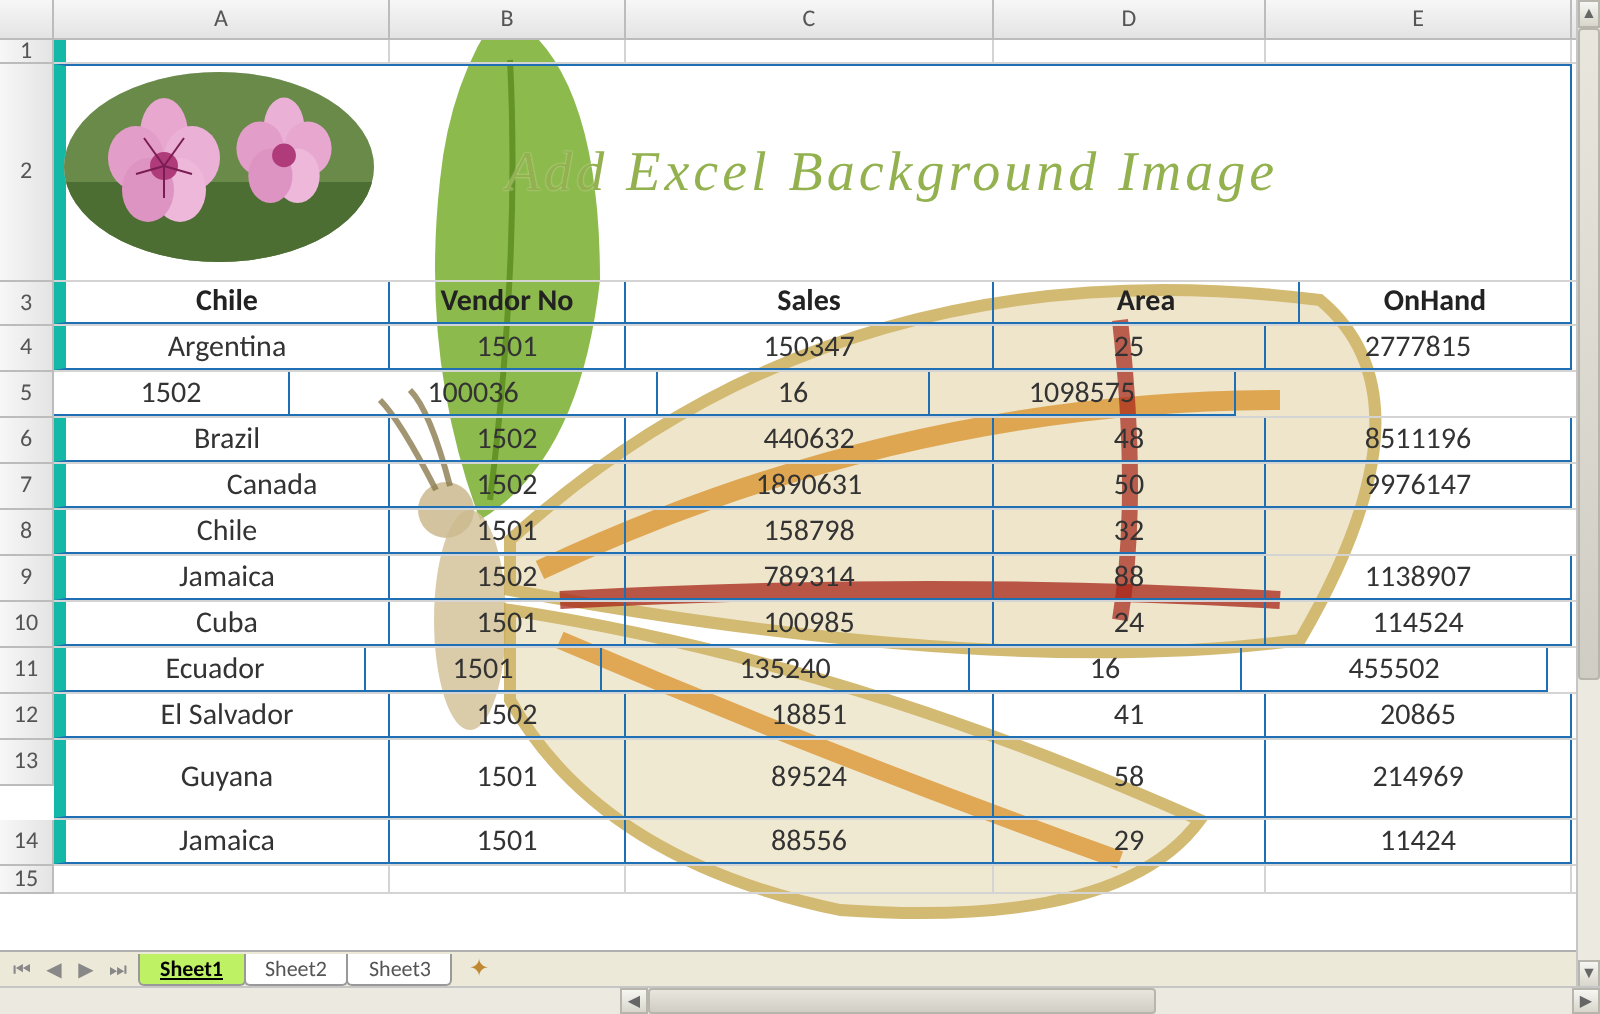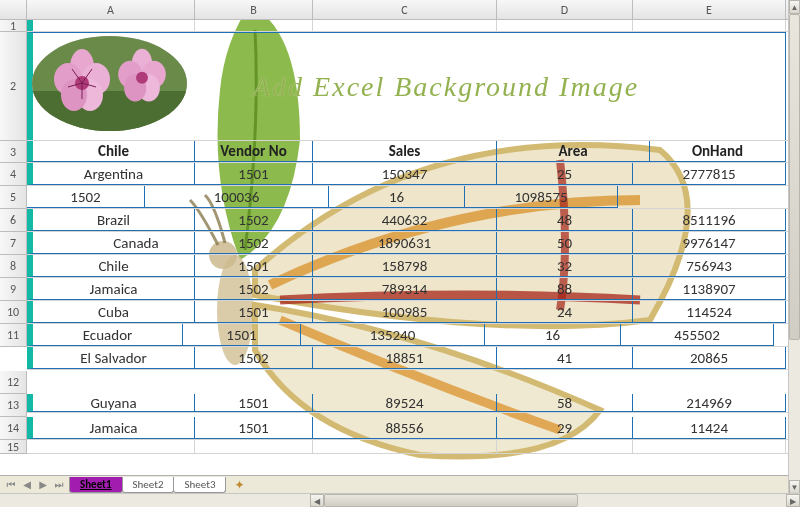--- a/index.html
+++ b/index.html
@@ -138,21 +138,21 @@
     padding: 1px 10px;
     background: #ffffff;
     border: 1px solid #999;
     border-top: none;
     margin-left: -1px;
     color: #555;
     border-radius: 0 0 3px 3px;
     position: relative;
   }
   .tab.active {
-    background: #a21caf;
+    background: #bef264;
     font-weight: bold;
     color: #000;
     z-index: 1;
     text-decoration: underline;
   }
   .insert-sheet {
     width: 18px;
     margin-left: 4px;
     color: #c08830;
     font-size: 12px;
@@ -340,21 +340,20 @@
           <div class="cell" style="width: 153px;">9976147</div>
         </div>
       </div>
       <div class="row-wrap">
         <div class="row-h" style="height: 23px; line-height: 23px;">8</div>
         <div class="cell-row bordered row-dataw" style="height: 23px;">
           <div class="cell bleft" style="width: 168px;">Chile</div>
           <div class="cell" style="width: 118px;">1501</div>
           <div class="cell" style="width: 184px;">158798</div>
           <div class="cell" style="width: 136px;">32</div>
-          <div class="cell" style="width: 153px;">756943</div>
         </div>
       </div>
       <div class="row-wrap">
         <div class="row-h" style="height: 23px; line-height: 23px;">9</div>
         <div class="cell-row bordered row-dataw" style="height: 23px;">
           <div class="cell bleft" style="width: 168px;">Jamaica</div>
           <div class="cell" style="width: 118px;">1502</div>
           <div class="cell" style="width: 184px;">789314</div>
           <div class="cell" style="width: 136px;">88</div>
           <div class="cell" style="width: 153px;">1138907</div>
@@ -374,32 +373,32 @@
         <div class="row-h" style="height: 23px; line-height: 23px;">11</div>
         <div class="cell-row bordered row-dataw" style="height: 23px;">
           <div class="cell bleft" style="width: 156px;">Ecuador</div>
           <div class="cell" style="width: 118px;">1501</div>
           <div class="cell" style="width: 184px;">135240</div>
           <div class="cell" style="width: 136px;">16</div>
           <div class="cell" style="width: 153px;">455502</div>
         </div>
       </div>
       <div class="row-wrap">
-        <div class="row-h" style="height: 23px; line-height: 23px; margin-top: 24px;">12</div>
+        <div class="row-h" style="height: 23px; line-height: 23px;">12</div>
         <div class="cell-row bordered row-dataw" style="height: 23px;">
           <div class="cell bleft" style="width: 168px;">El Salvador</div>
           <div class="cell" style="width: 118px;">1502</div>
           <div class="cell" style="width: 184px;">18851</div>
           <div class="cell" style="width: 136px;">41</div>
           <div class="cell" style="width: 153px;">20865</div>
         </div>
       </div>
       <div class="row-wrap">
         <div class="row-h" style="height: 23px; line-height: 23px;">13</div>
-        <div class="cell-row bordered row-dataw" style="height: 19px;">
+        <div class="cell-row bordered row-dataw" style="height: 40px;">
           <div class="cell bleft" style="width: 168px;">Guyana</div>
           <div class="cell" style="width: 118px;">1501</div>
           <div class="cell" style="width: 184px;">89524</div>
           <div class="cell" style="width: 136px;">58</div>
           <div class="cell" style="width: 153px;">214969</div>
         </div>
       </div>
       <div class="row-wrap">
         <div class="row-h" style="height: 23px; line-height: 23px;">14</div>
         <div class="cell-row bordered row-dataw" style="height: 23px;">

